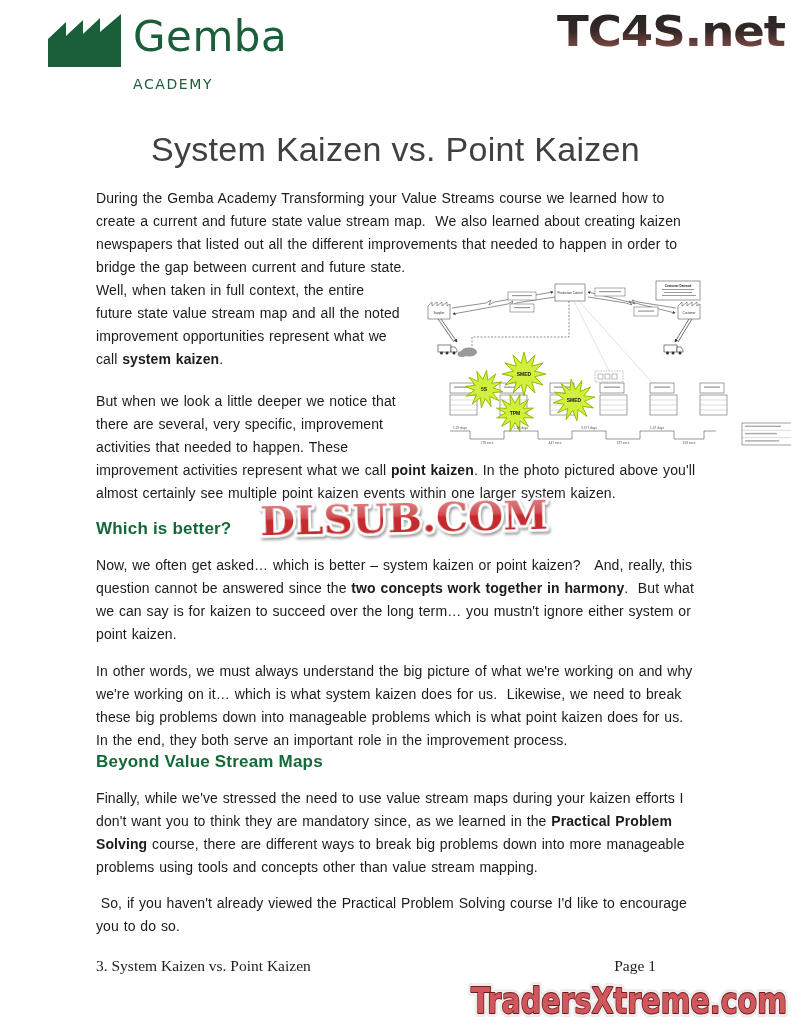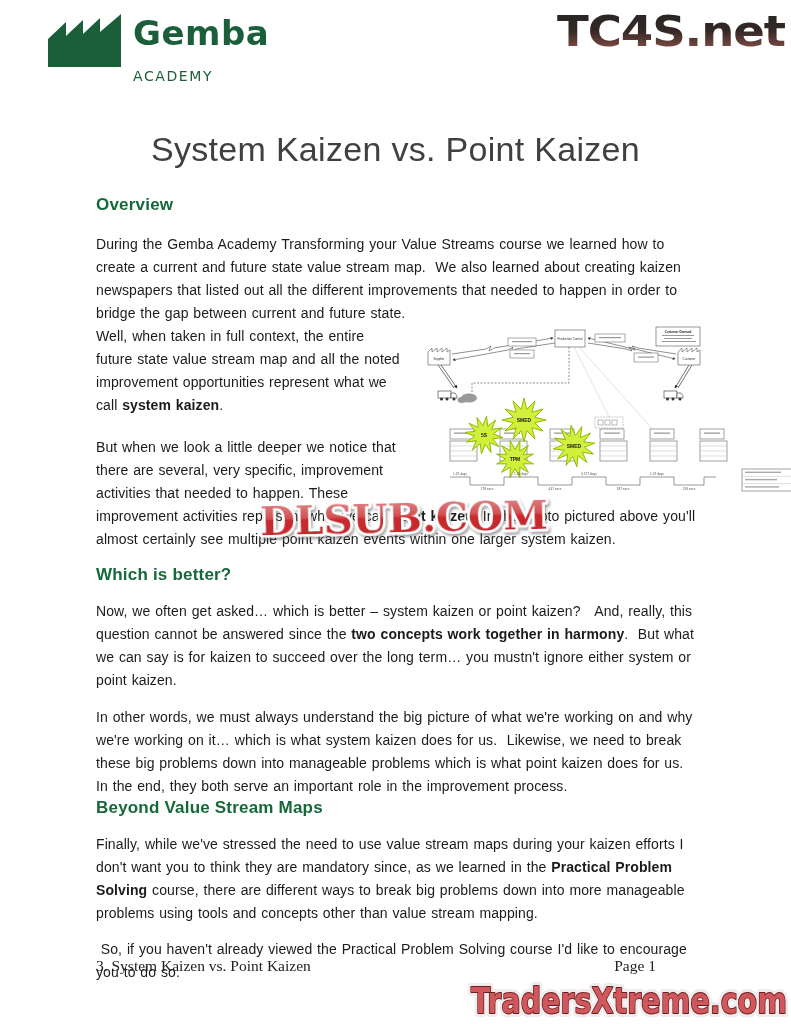--- a/index.html
+++ b/index.html
@@ -4,21 +4,21 @@
 <style>
   *{margin:0;padding:0;box-sizing:border-box}
   html,body{background:#fff}
   .page{position:relative;width:791px;height:1024px;background:#ffffff;overflow:hidden;
         font-family:"Liberation Sans",sans-serif;color:#1b1b1b}
   
   .logo-row{position:relative;height:100px}
   .logo{position:absolute;left:46px;top:8px;display:flex;align-items:flex-start;gap:9px}
   .logo svg{display:block}
   .logo-words{font-family:"DejaVu Sans",sans-serif;color:#1b5e3a;line-height:1;padding-top:8px}
-  .logo-name{font-size:34px;font-weight:bold;letter-spacing:.5px}
+  .logo-name{font-size:42px;font-weight:normal;letter-spacing:.5px}
   .logo-sub{font-size:14px;font-weight:normal;letter-spacing:1.6px;margin-top:19px}
   .wm-top{position:absolute;top:2px;right:0}
   
   h1.title{margin-top:30px;text-align:center;font-weight:400;font-size:34px;color:#404040;letter-spacing:.3px}
   .content{width:604px;margin-left:96px}
   h2{font-size:17px;font-weight:bold;color:#156939;letter-spacing:.2px}
   p{font-size:14px;line-height:23px;letter-spacing:.1px;word-spacing:.8px;white-space:pre-wrap}
   .b{font-weight:bold}
   .mt-ov{margin-top:26px}.mt-p1{margin-top:18px}.wrap{margin-top:0}
   .mt-p3{margin-top:19px}.mt-which{margin-top:14px}.mt-wp1{margin-top:15px}
@@ -63,21 +63,20 @@
         </linearGradient>
       </defs>
       <text x="120" y="44" text-anchor="middle" font-family="DejaVu Sans, sans-serif" font-weight="bold" font-size="43" letter-spacing="-1" textLength="228" lengthAdjust="spacingAndGlyphs" fill="url(#tcg)">TC4S.net</text>
     </svg>
   </div>
 
   <h1 class="title">System Kaizen vs. Point Kaizen</h1>
 
   <div class="content">
 
-    <h2 class="mt-ov">Overview</h2>
     <p class="mt-p1">During the Gemba Academy Transforming your Value Streams course we learned how to create a current and future state value stream map.  We also learned about creating kaizen newspapers that listed out all the different improvements that needed to happen in order to bridge the gap between current and future state.</p>
 
     <div class="wrap">
       <figure class="vsm-figure">
         <svg viewBox="0 0 384 168">
           <defs>
             <marker id="ah" viewBox="0 0 6 6" refX="5" refY="3" markerWidth="5" markerHeight="5" orient="auto">
               <path d="M0,0 L6,3 L0,6 Z" fill="#333"></path>
             </marker>
           </defs>

